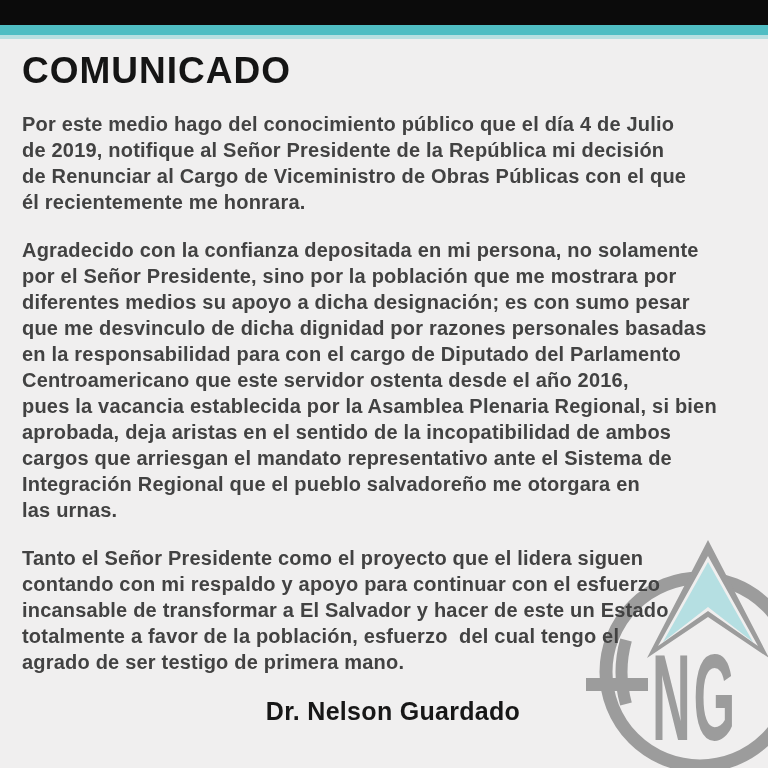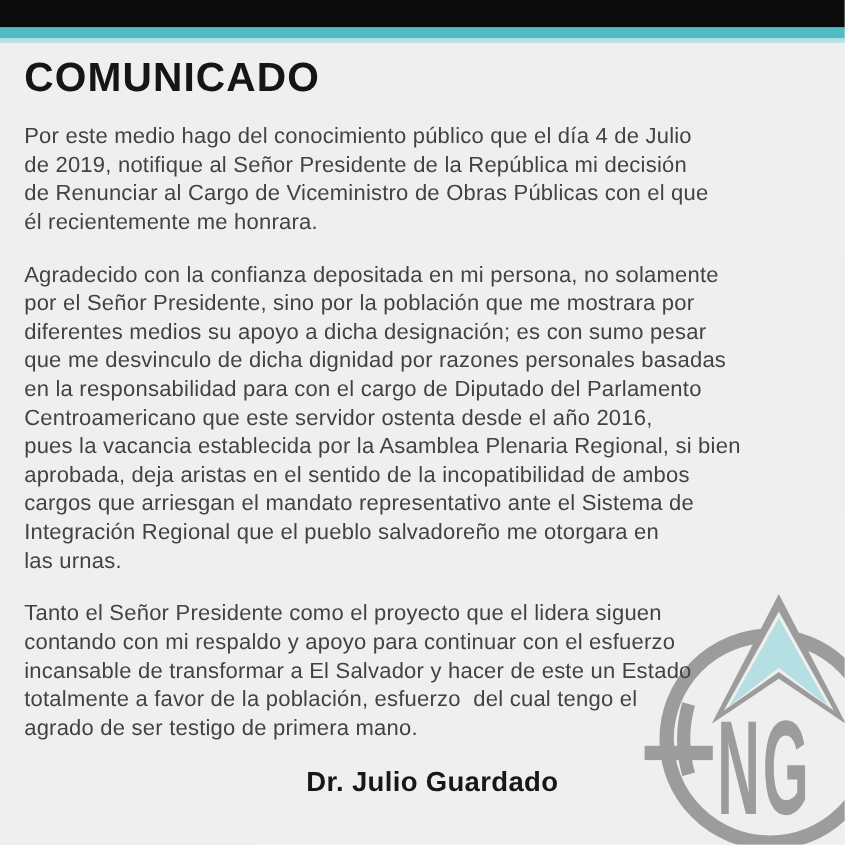--- a/index.html
+++ b/index.html
@@ -39,20 +39,21 @@
     margin:0 0 18px 0;
     line-height:44px;
   }
   .para{
     margin:0 0 22px 0;
     font-size:20px;
     line-height:26px;
     color:#424242;
     white-space:pre-wrap;
     letter-spacing:0.2px;
+    font-weight:bold;
   }
   .signature{
     margin-top:14px;
     text-align:center;
     padding-left:24px;
     font-size:25px;
     font-weight:bold;
     color:#171717;
     letter-spacing:0.3px;
   }
@@ -100,16 +101,16 @@
 cargos que arriesgan el mandato representativo ante el Sistema de
 Integración Regional que el pueblo salvadoreño me otorgara en
 las urnas.</p>
 
     <p class="para">Tanto el Señor Presidente como el proyecto que el lidera siguen
 contando con mi respaldo y apoyo para continuar con el esfuerzo
 incansable de transformar a El Salvador y hacer de este un Estado
 totalmente a favor de la población, esfuerzo  del cual tengo el
 agrado de ser testigo de primera mano.</p>
 
-    <div class="signature">Dr. Julio Guardado</div>
+    <div class="signature">Dr. Nelson Guardado</div>
   </div>
 
 </div>
 
 </body></html>

